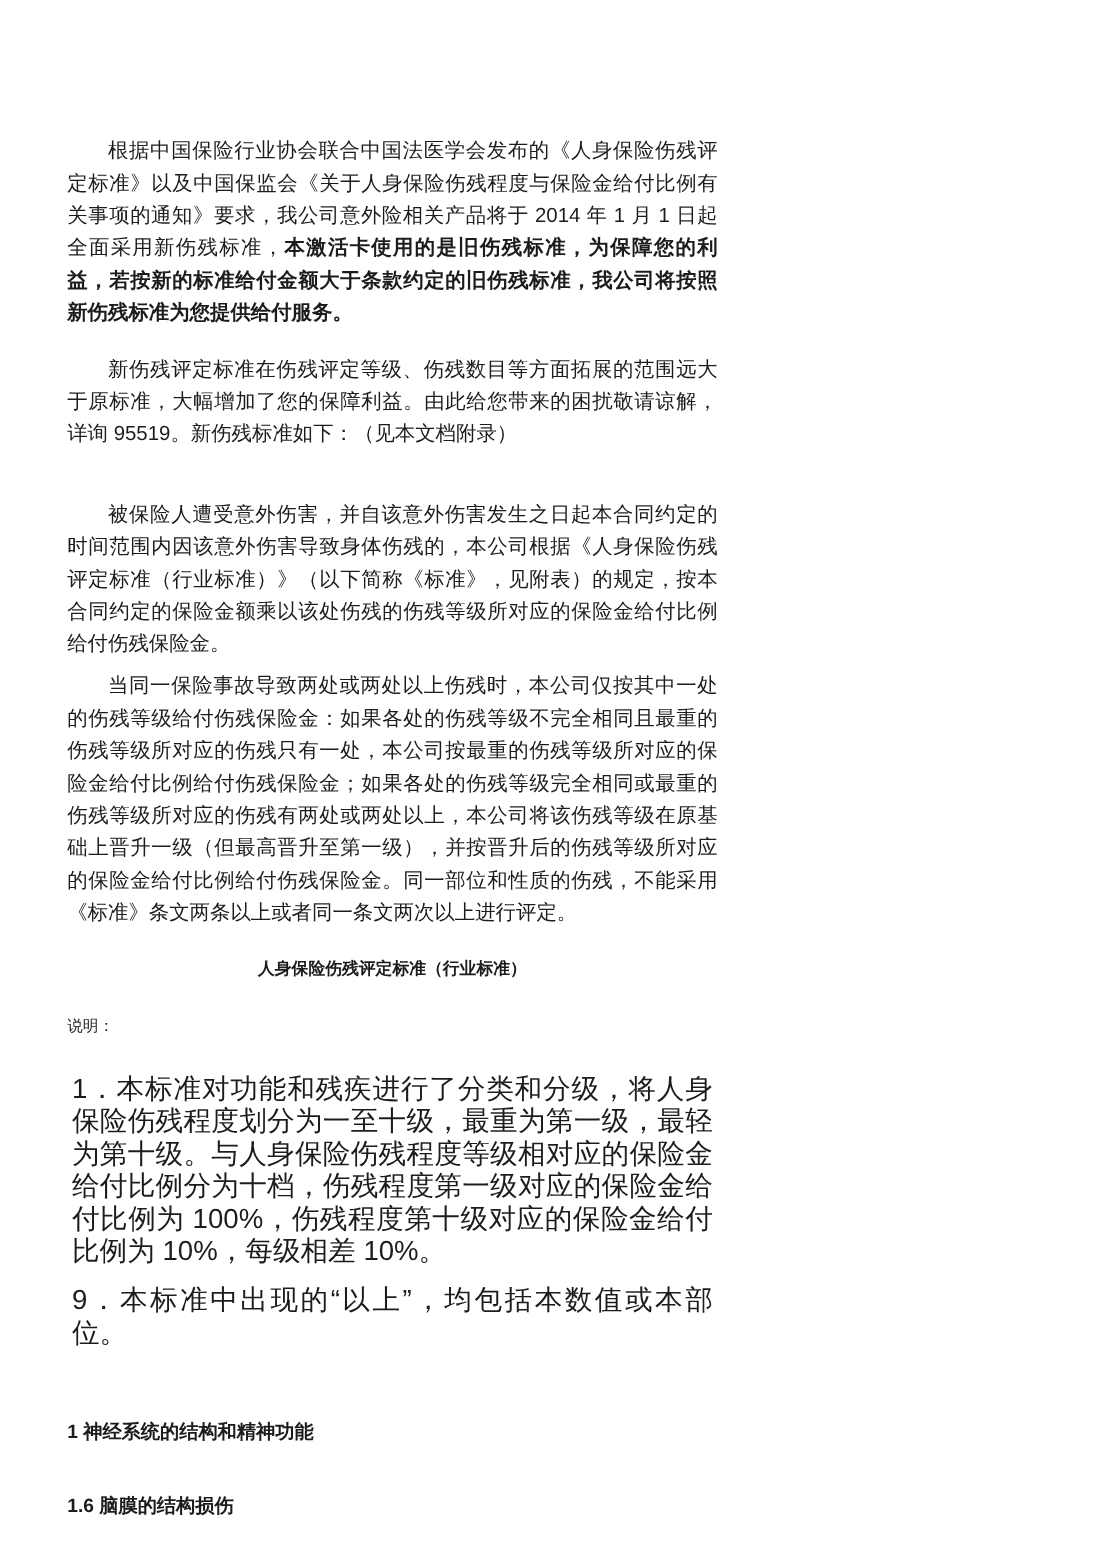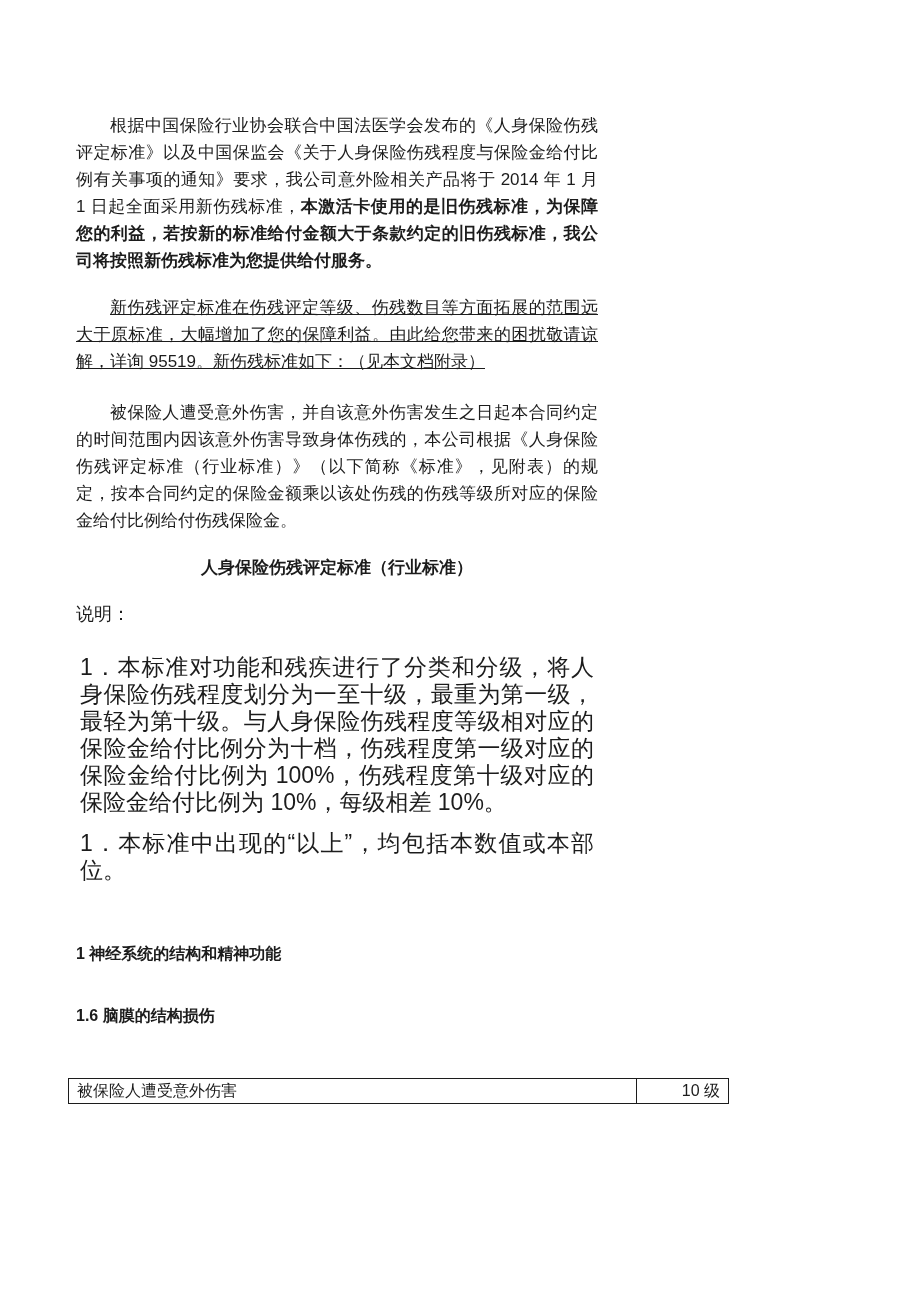--- a/index.html
+++ b/index.html
@@ -11,45 +11,45 @@
     width: 920px;
     height: 1302px;
     font-family: "Liberation Sans", sans-serif;
     color: #1c1c1c;
     overflow: hidden;
   }
   .page {
     box-sizing: border-box;
     width: 728px;
     height: 1302px;
-    padding: 112px 130px 0 76px;
+    padding: 112px 130px 0 56px;
     background: #ffffff;
   }
   .para {
     font-size: 17px;
     line-height: 27px;
     text-align: justify;
     text-indent: 2em;
     margin: 0;
   }
   .p1 { margin-bottom: 20px; }
-  .p2 { margin-bottom: 24px; text-decoration: underline; }
+  .p2 { margin-bottom: 40px; }
   .p3 { margin-bottom: 8px; }
   .p4 { margin-bottom: 0; }
   .bold { font-weight: bold; }
   .doc-title {
     margin-top: 20px;
-    font-size: 17px;
+    font-size: 14px;
     line-height: 27px;
     font-weight: bold;
     text-align: center;
   }
   .notes-label {
     margin-top: 20px;
-    font-size: 18px;
+    font-size: 13px;
     line-height: 27px;
   }
   .note {
     font-size: 23px;
     line-height: 27px;
     text-align: justify;
     margin: 4px;
   }
   .note1 { margin-top: 26px; }
   .note2 { margin-top: 14px; }
@@ -82,28 +82,29 @@
 <body>
 
 <div class="page">
 
   <p class="para p1"><span>根据中国保险行业协会联合中国法医学会发布的《人身保险伤残评定标准》以及中国保监会《关于人身保险伤残程度与保险金给付比例有关事项的通知》要求，我公司意外险相关产品将于 2014 年 1 月 1 日起全面采用新伤残标准，</span><span class="bold">本激活卡使用的是旧伤残标准，为保障您的利益，若按新的标准给付金额大于条款约定的旧伤残标准，我公司将按照新伤残标准为您提供给付服务。</span></p>
 
   <p class="para p2">新伤残评定标准在伤残评定等级、伤残数目等方面拓展的范围远大于原标准，大幅增加了您的保障利益。由此给您带来的困扰敬请谅解，详询 95519。新伤残标准如下：（见本文档附录）</p>
 
   <p class="para p3">被保险人遭受意外伤害，并自该意外伤害发生之日起本合同约定的时间范围内因该意外伤害导致身体伤残的，本公司根据《人身保险伤残评定标准（行业标准）》（以下简称《标准》，见附表）的规定，按本合同约定的保险金额乘以该处伤残的伤残等级所对应的保险金给付比例给付伤残保险金。</p>
 
+  <p class="para p4">当同一保险事故导致两处或两处以上伤残时，本公司仅按其中一处的伤残等级给付伤残保险金：如果各处的伤残等级不完全相同且最重的伤残等级所对应的伤残只有一处，本公司按最重的伤残等级所对应的保险金给付比例给付伤残保险金；如果各处的伤残等级完全相同或最重的伤残等级所对应的伤残有两处或两处以上，本公司将该伤残等级在原基础上晋升一级（但最高晋升至第一级），并按晋升后的伤残等级所对应的保险金给付比例给付伤残保险金。同一部位和性质的伤残，不能采用《标准》条文两条以上或者同一条文两次以上进行评定。</p>
 
   <div class="doc-title">人身保险伤残评定标准（行业标准）</div>
 
   <div class="notes-label">说明：</div>
 
   <p class="note note1">1．本标准对功能和残疾进行了分类和分级，将人身保险伤残程度划分为一至十级，最重为第一级，最轻为第十级。与人身保险伤残程度等级相对应的保险金给付比例分为十档，伤残程度第一级对应的保险金给付比例为 100%，伤残程度第十级对应的保险金给付比例为 10%，每级相差 10%。</p>
 
-  <p class="note note2">1．本标准中出现的“以上”，均包括本数值或本部位。</p>
+  <p class="note note2">9．本标准中出现的“以上”，均包括本数值或本部位。</p>
 
   <div class="sections">
     <div class="section-heading">1  神经系统的结构和精神功能</div>
     <div class="section-heading">1.6 脑膜的结构损伤</div>
   </div>
 
   <table class="grade-table">
     <tbody>
       <tr>
         <td class="item-cell">被保险人遭受意外伤害</td>

